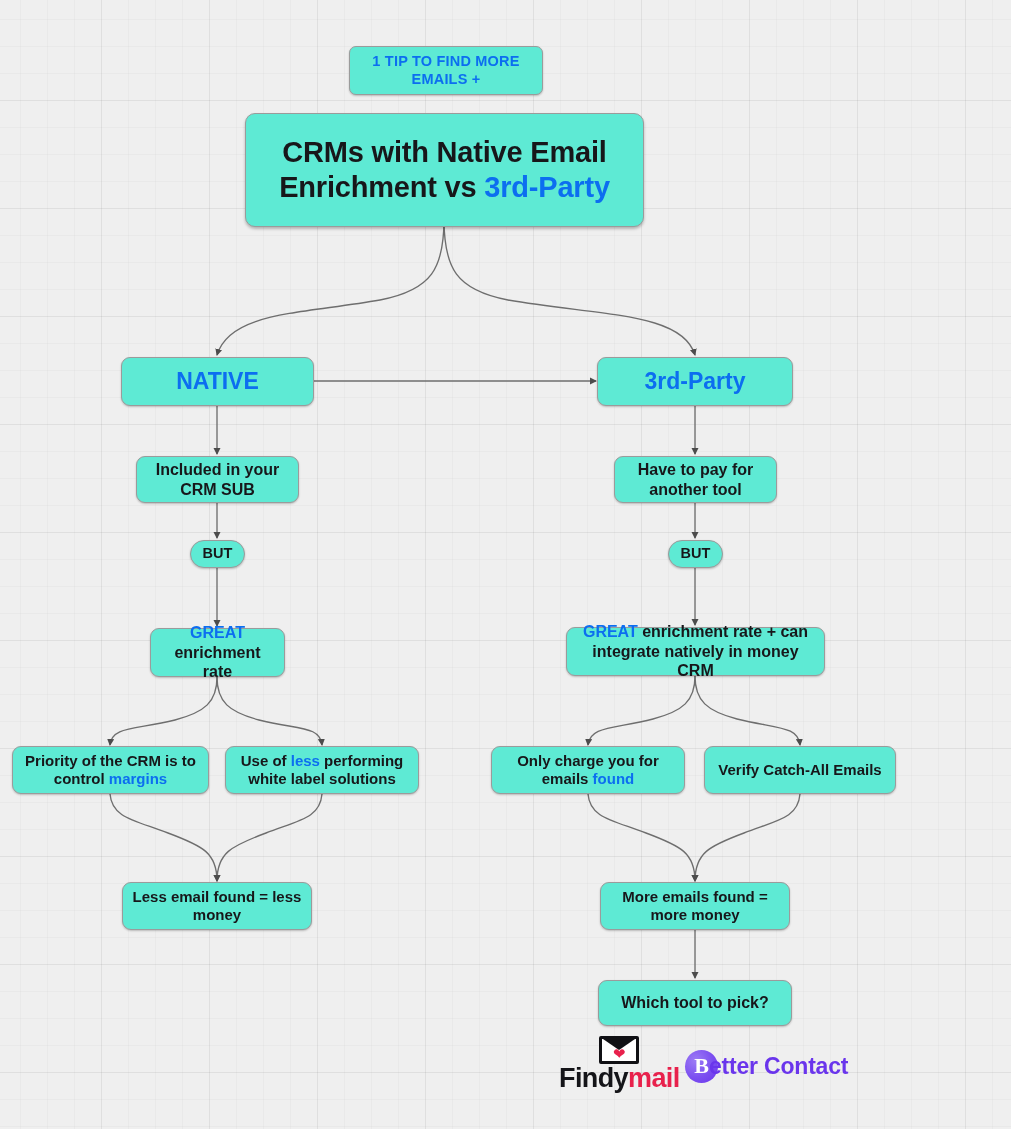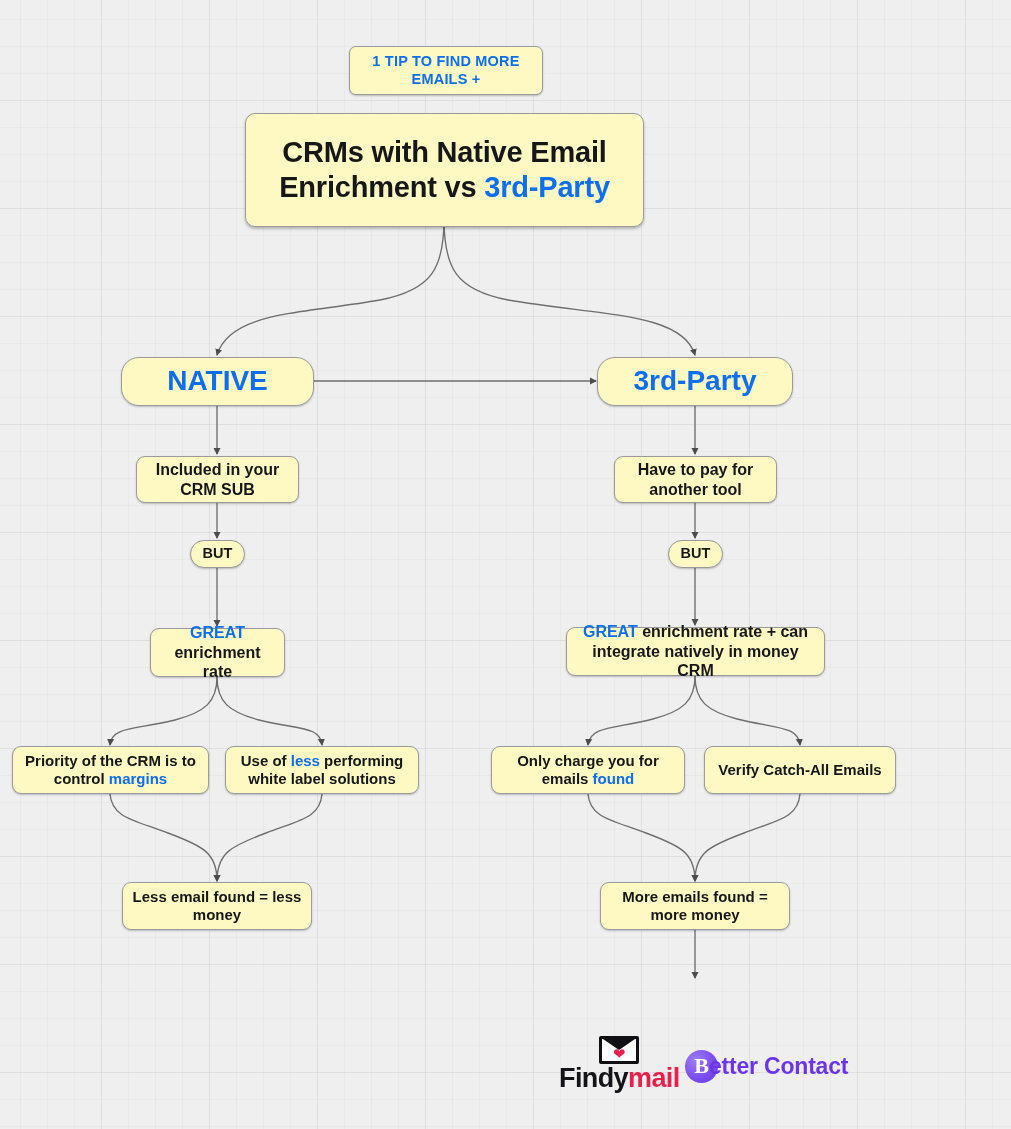--- a/index.html
+++ b/index.html
@@ -41,21 +41,21 @@
     left: 0; top: 0;
     width: 1011px;
     height: 1129px;
     pointer-events: none;
   }
 
   
   .node {
     position: absolute;
     box-sizing: border-box;
-    background: #fef9c3;
+    background: #5eead4;
     border: 1px solid #9b9b9b;
     border-radius: 9px;
     box-shadow: 0 1px 2px rgba(0,0,0,0.22);
     display: flex;
     align-items: center;
     justify-content: center;
     text-align: center;
     color: #17171a;
     font-weight: bold;
     line-height: 1.22;
@@ -71,23 +71,23 @@
     border-radius: 7px;
   }
   .n-title {
     font-size: 29px;
     border-radius: 10px;
     border-width: 1px;
     letter-spacing: -0.2px;
     box-shadow: 0 2px 3px rgba(0,0,0,0.25);
   }
   .n-branch {
-    font-size: 28px;
+    font-size: 23px;
     color: #0c6ef0;
-    border-radius: 18px;
+    border-radius: 9px;
   }
   .n-step { font-size: 16px; }
   .n-pill {
     font-size: 14.5px;
     border-radius: 999px;
     justify-content: center;
   }
   .n-leaf { font-size: 15px; }
   .n-result { font-size: 15px; }
   .n-final { font-size: 16px; }
@@ -310,20 +310,23 @@
     <span class="txt">Verify Catch-All Emails</span>
   </div>
 
   <div class="node n-result" style="left:600px; top:882px; width:190px; height:48px;">
     <div>
       <span class="txt">More emails found =</span>
       <span class="txt">more money</span>
     </div>
   </div>
 
+  <div class="node n-final" style="left:598px; top:980px; width:194px; height:46px;">
+    <span class="txt">Which tool to pick?</span>
+  </div>
 
   <div id="logos">
 
     <div class="logo" id="logo-findymail">
       <div class="fm-envelope">
         <span class="fm-heart">❤</span>
       </div>
       <div class="fm-word"><span class="fm-findy">Findy</span><span class="fm-mail">mail</span></div>
     </div>
 

